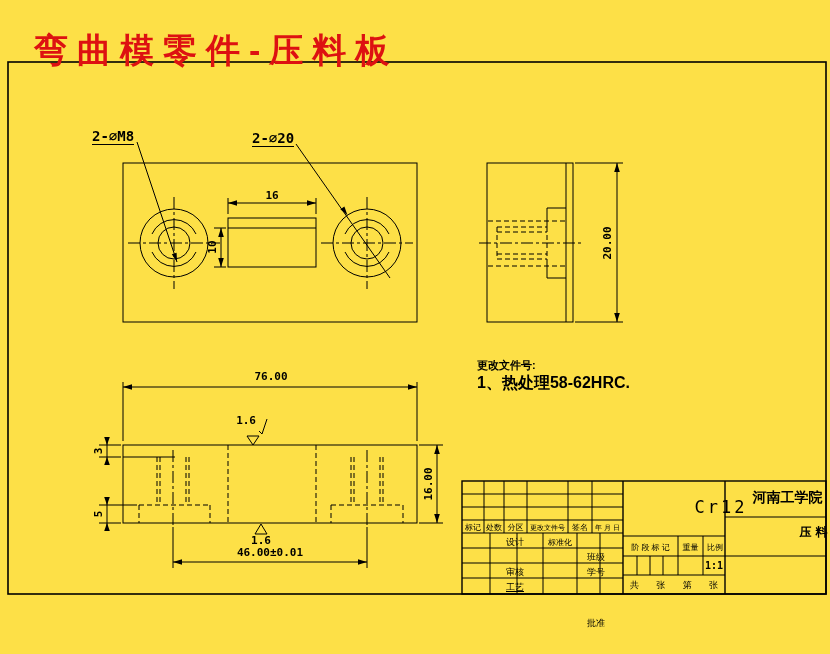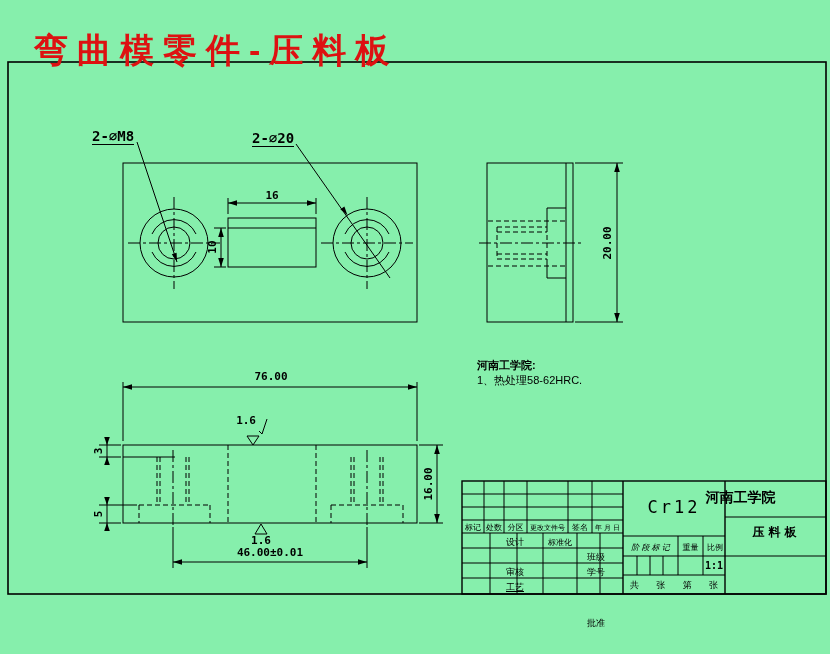--- a/index.html
+++ b/index.html
@@ -1,27 +1,27 @@
 <!DOCTYPE html>
 <html><head>
 <meta charset="utf-8">
 <style>
   html,body{margin:0;padding:0;background:#ffffff;}
-  #stage{position:relative;width:830px;height:654px;background:#86efac;overflow:hidden;
+  #stage{position:relative;width:830px;height:654px;background:#fde047;overflow:hidden;
          font-family:"Liberation Sans",sans-serif;color:#000;}
   #linework{position:absolute;left:0;top:0;}
   .t{position:absolute;white-space:nowrap;color:#000;}
   .dim{font-family:"DejaVu Sans Mono",monospace;font-size:11px;font-weight:bold;text-align:center;}
   .rot{transform:rotate(-90deg);transform-origin:center center;}
   .cjk{font-size:9px;text-align:left;padding-left:44px;}
   .cjk-sm{font-size:8px;text-align:center;}
   .callout{font-family:"DejaVu Sans Mono",monospace;font-size:14px;font-weight:bold;
            border-bottom:1px solid #000;padding-bottom:0px;}
   .part-title{font-size:34px;font-weight:bold;letter-spacing:9px;color:#dd1111;}
-  .tb-big{font-weight:bold;text-align:center;}
+  .tb-big{font-weight:bold;text-align:center;padding-left:47px;}
   .sheetrow{display:flex;justify-content:space-between;font-size:9px;}
   svg line,svg rect,svg circle,svg path,svg polyline{stroke:#000;fill:none;}
 </style>
 </head>
 <body>
 
 <div id="stage">
 
   <svg id="linework" width="830" height="654" viewBox="0 0 830 654">
 
@@ -235,22 +235,22 @@
 
   <div class="t part-title" style="left:34px;top:28px;">弯曲模零件-压料板</div>
 
   <div class="t callout" style="left:92px;top:128px;">2-∅M8</div>
   <div class="t callout" style="left:252px;top:130px;">2-∅20</div>
   <div class="t dim" style="left:252px;top:189px;width:40px;">16</div>
   <div class="t dim rot" style="left:198px;top:241px;width:28px;height:12px;">10</div>
 
   <div class="t dim rot" style="left:580px;top:237px;width:54px;height:12px;">20.00</div>
 
-  <div class="t" style="left:477px;top:358px;font-size:11px;font-weight:bold;">河南工学院:</div>
-  <div class="t" style="left:477px;top:373px;font-size:11px;font-weight:normal;">1、热处理58-62HRC.</div>
+  <div class="t" style="left:477px;top:358px;font-size:11px;font-weight:bold;">更改文件号:</div>
+  <div class="t" style="left:477px;top:373px;font-size:16px;font-weight:bold;">1、热处理58-62HRC.</div>
 
   <div class="t dim" style="left:241px;top:370px;width:60px;">76.00</div>
   <div class="t dim rot" style="left:401px;top:478px;width:54px;height:12px;">16.00</div>
   <div class="t dim" style="left:215px;top:546px;width:110px;">46.00±0.01</div>
   <div class="t dim rot" style="left:86px;top:445px;width:24px;height:12px;">3</div>
   <div class="t dim rot" style="left:86px;top:508px;width:24px;height:12px;">5</div>
   <div class="t dim" style="left:226px;top:414px;width:30px;text-align:right;">1.6</div>
   <div class="t dim" style="left:246px;top:534px;width:30px;">1.6</div>
 
   <div class="t tb-big" style="left:623px;top:497px;width:102px;font-size:17px;letter-spacing:3px;font-family:'DejaVu Sans Mono',monospace;font-weight:normal;">Cr12</div>
@@ -265,21 +265,21 @@
   <div class="t" style="left:592px;top:523px;width:31px;font-size:7px;text-align:center;">年 月 日</div>
 
   <div class="t cjk" style="left:462px;top:536px;width:28px;">设计</div>
   <div class="t cjk" style="left:462px;top:566px;width:28px;">审核</div>
   <div class="t cjk" style="left:462px;top:581px;width:28px;text-decoration:underline;">工艺</div>
   <div class="t cjk-sm" style="left:543px;top:537px;width:34px;">标准化</div>
   <div class="t cjk" style="left:543px;top:551px;width:34px;">班级</div>
   <div class="t cjk" style="left:543px;top:566px;width:34px;">学号</div>
   <div class="t cjk" style="left:543px;top:581px;width:34px;margin-top:36px;">批准</div>
 
-  <div class="t cjk-sm" style="left:623px;top:542px;width:55px;font-style:italic;">阶 段 标 记</div>
+  <div class="t cjk-sm" style="left:623px;top:542px;width:55px;">阶 段 标 记</div>
   <div class="t cjk-sm" style="left:678px;top:542px;width:25px;">重量</div>
   <div class="t cjk-sm" style="left:703px;top:542px;width:24px;">比例</div>
   <div class="t" style="left:703px;top:560px;width:22px;font-size:10px;text-align:center;font-family:'DejaVu Sans Mono',monospace;font-weight:bold;">1:1</div>
 
   <div class="t sheetrow" style="left:630px;top:579px;width:88px;">
     <span>共</span>
     <span>张</span>
     <span>第</span>
     <span>张</span>
   </div>

